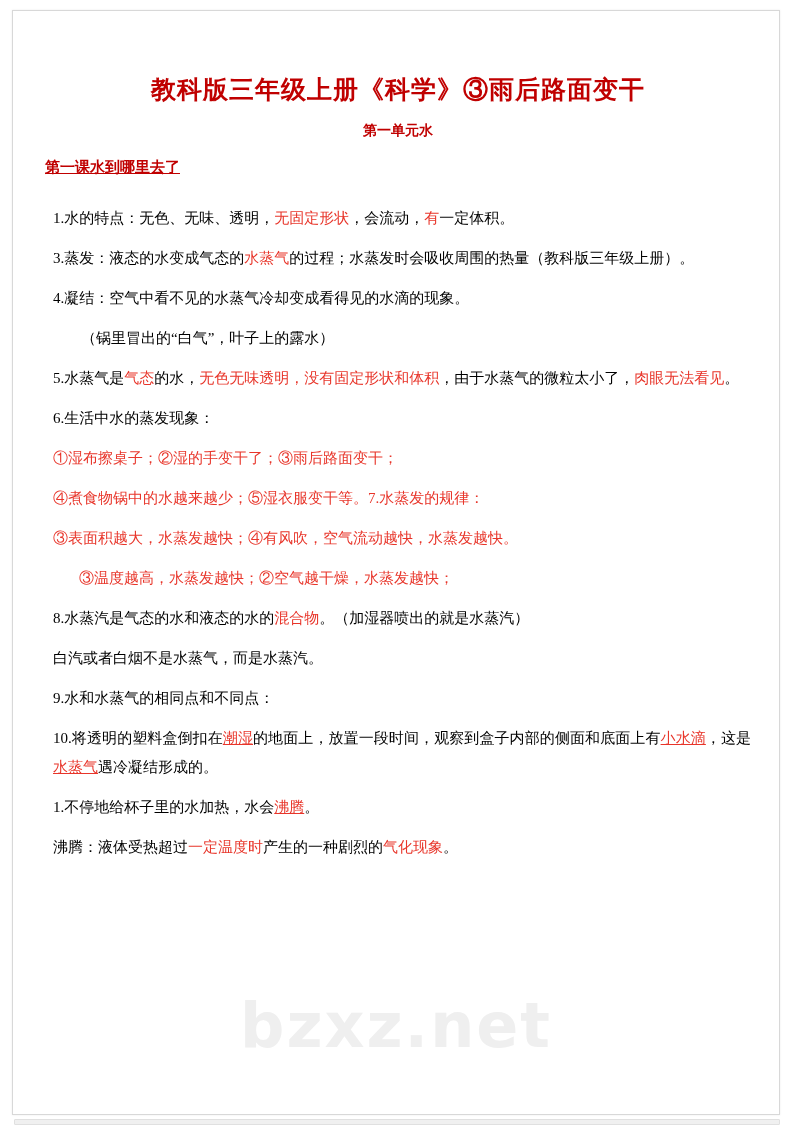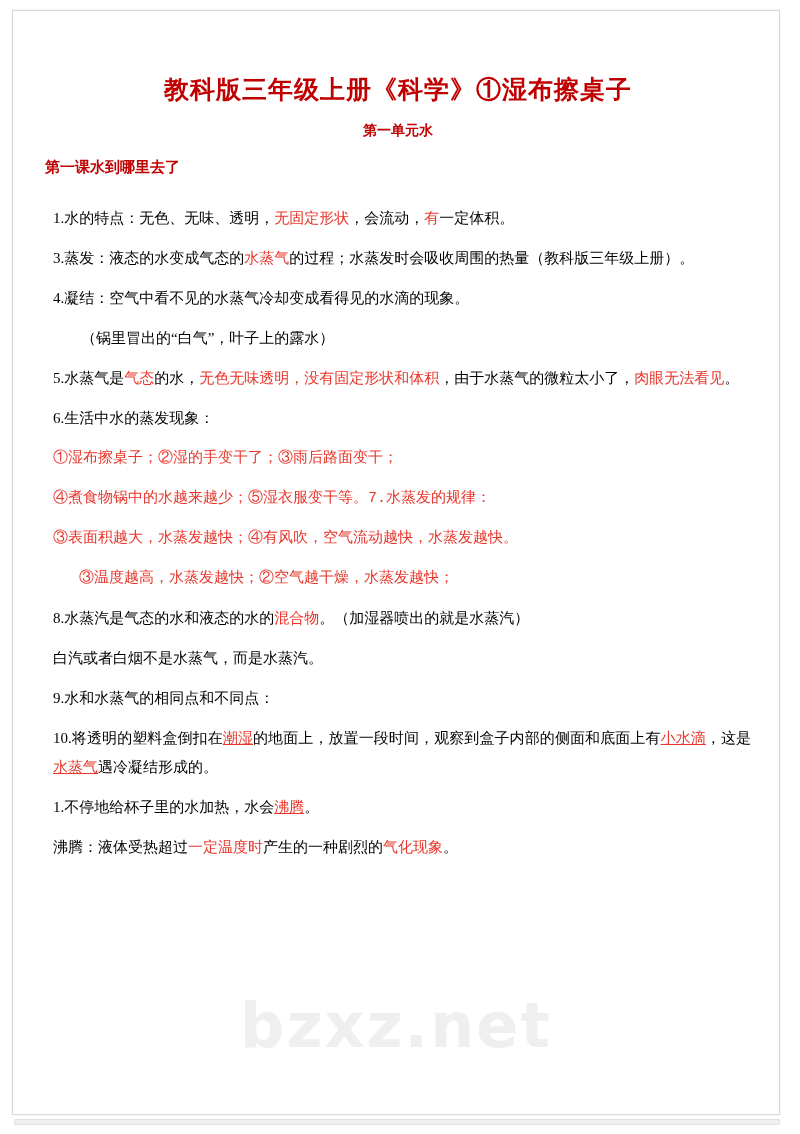--- a/index.html
+++ b/index.html
@@ -45,36 +45,36 @@
     text-align: center;
     color: #c00000;
     font-weight: bold;
     font-size: 14px;
     margin: 16px 0 18px 0;
   }
   .section-head {
     color: #c00000;
     font-weight: bold;
     font-size: 15px;
+    text-decoration: underline;
     margin: 0 0 14px 0;
     display: inline-block;
   }
   .section-head-wrap {
     margin: 0 0 13px 0;
   }
   p.line {
     font-size: 15px;
     line-height: 29px;
     color: #000000;
     margin: 0 0 11px 8px;
     text-align: justify;
   }
   p.line.red {
     color: #e8352a;
-    font-family: Liberation Mono, monospace;
   }
   .r { color: #e8352a; }
   .k { color: #000000; }
   .u { text-decoration: underline; }
   .indent { text-indent: 28px; }
   .indent2 { padding-left: 26px; }
   .watermark {
     position: absolute;
     left: 0;
     right: 0;
@@ -99,21 +99,21 @@
     border-radius: 1px;
   }
 </style>
 </head>
 <body>
 
 <div class="page">
 
   <div class="content">
 
-    <h1 class="doc-title">教科版三年级上册《科学》①湿布擦桌子</h1>
+    <h1 class="doc-title">教科版三年级上册《科学》③雨后路面变干</h1>
     <div class="unit-title">第一单元水</div>
 
     <div class="section-head-wrap">
       <span class="section-head">第一课水到哪里去了</span>
     </div>
 
     <p class="line">
       <span class="k">1.水的特点：无色、无味、透明，</span><span class="r">无固定形状</span><span class="k">，会流动，</span><span class="r">有</span><span class="k">一定体积。</span>
     </p>
 

